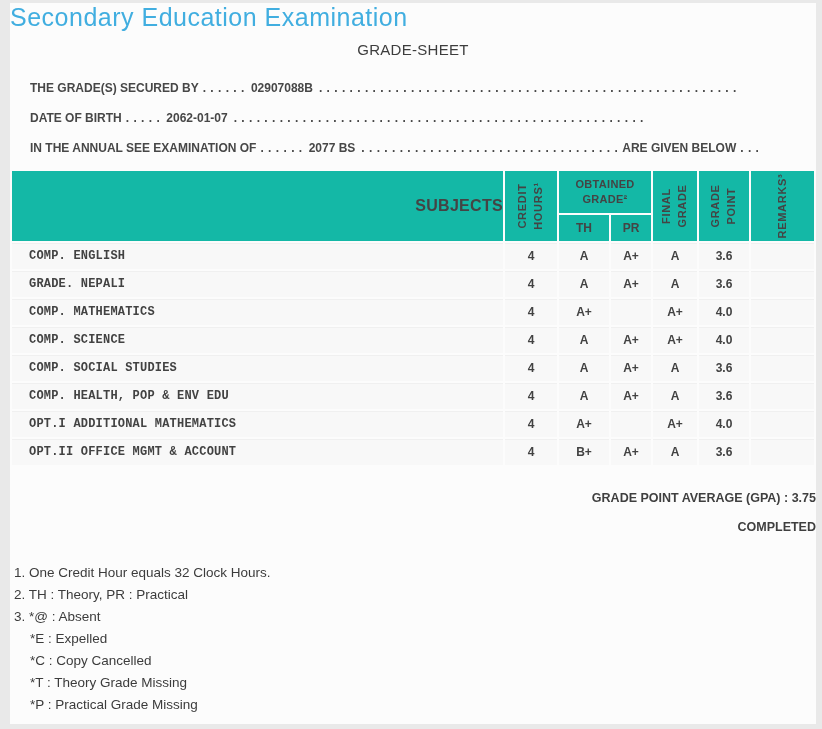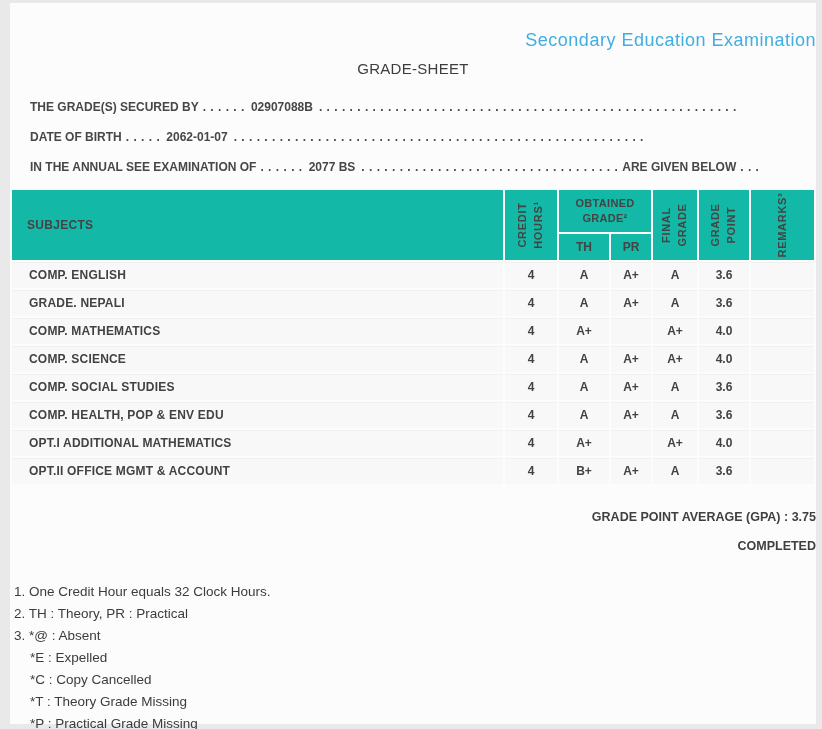--- a/index.html
+++ b/index.html
@@ -10,23 +10,23 @@
     color: #444444;
   }
   .page {
     position: absolute;
     left: 10px; top: 3px;
     width: 806px; height: 721px;
     background: #fcfcfc;
   }
   
   .title {
-    margin-top: 27px;
-    text-align: right;
-    font-size: 18px;
+    margin-top: 0;
+    text-align: left;
+    font-size: 25px;
     font-weight: 400;
     letter-spacing: 0.5px;
     color: #41aee0;
   }
   .subtitle {
     margin-top: 9px;
     text-align: center;
     font-size: 15px;
     font-weight: 400;
     color: #3d3d3d;
@@ -66,23 +66,23 @@
     background: #14b8a6;
     color: #444444;
     font-size: 11px;
     font-weight: 700;
     text-align: center;
     vertical-align: middle;
   }
   thead tr.h-top td { height: 42px; }
   thead tr.h-sub td { height: 26px; font-size: 12px; }
   td.subjects-head {
-    text-align: left;
+    text-align: right;
     padding-left: 15px;
-    font-size: 12px;
+    font-size: 16px;
     letter-spacing: 0.3px;
   }
   td.vert { position: relative; }
   td.vert .vtext {
     position: absolute;
     top: 50%; left: 50%;
     transform: translate(-50%, -50%) rotate(-90deg);
     white-space: nowrap;
     text-align: center;
     line-height: 1.45;
@@ -97,20 +97,21 @@
     font-weight: 700;
     color: #424242;
     text-align: center;
     vertical-align: middle;
     box-shadow: inset 0 1px 0 #f0f0f0;
   }
   tbody td.subject {
     text-align: left;
     padding-left: 17px;
     letter-spacing: 0.2px;
+    font-family: Liberation Mono, monospace;
   }
   
   .summary {
     margin-top: 24px;
     text-align: right;
     font-size: 12.5px;
     font-weight: 700;
     color: #3f3f3f;
   }
   .gpa-line { height: 16px; }

